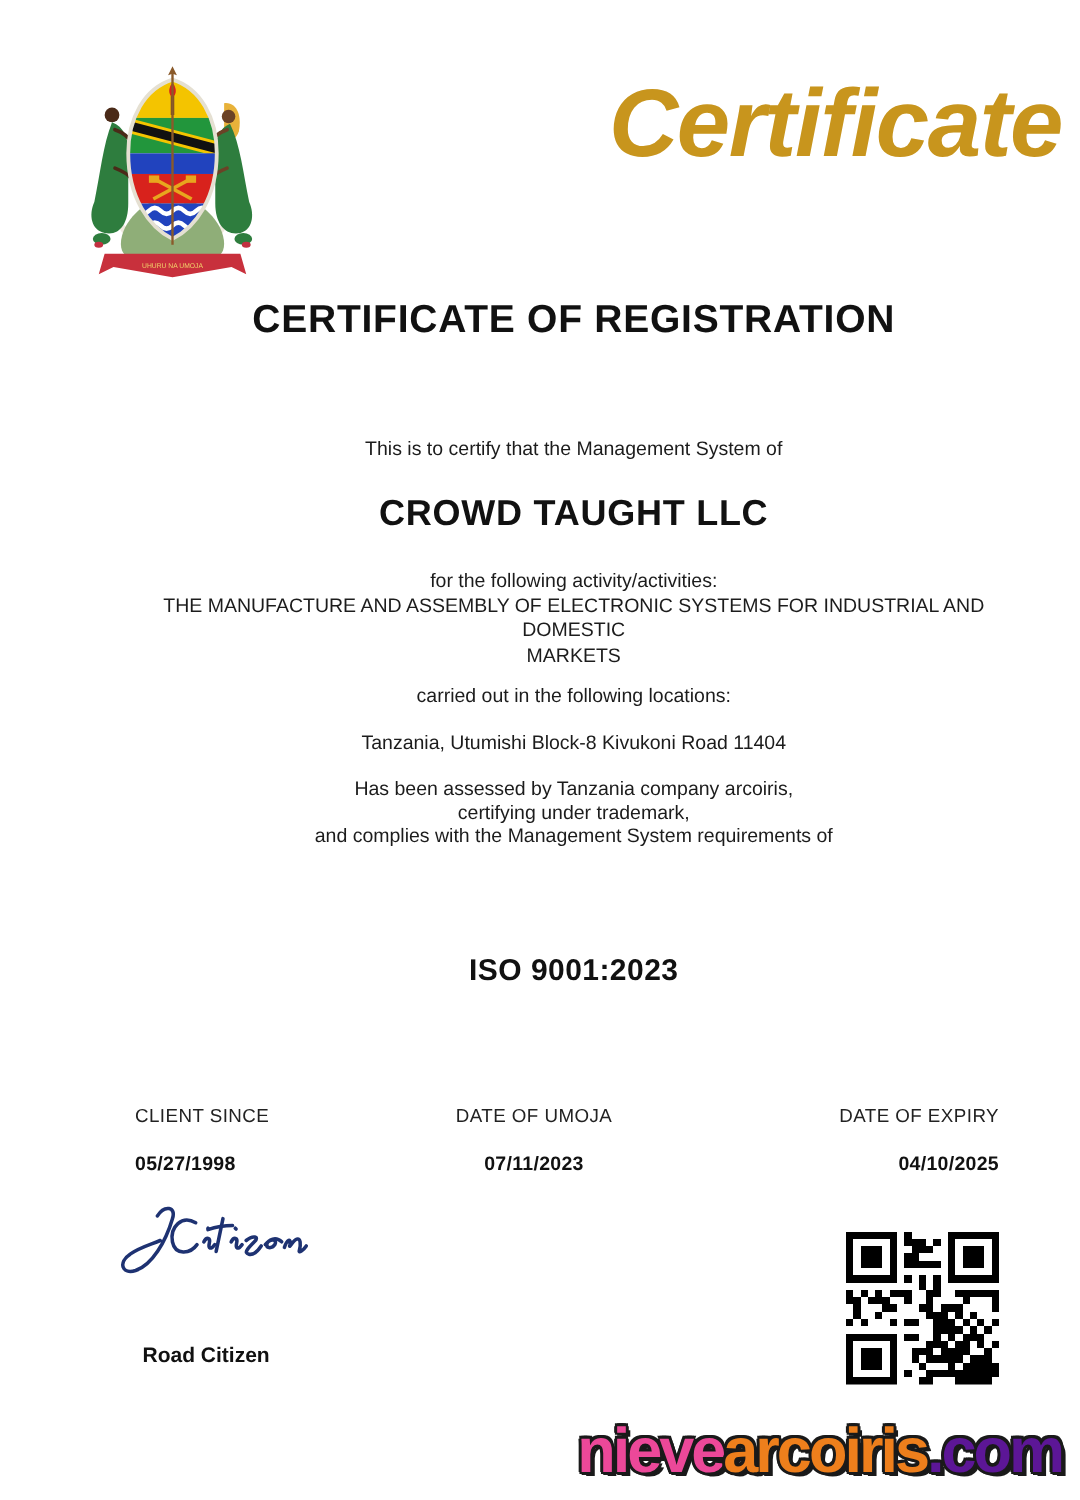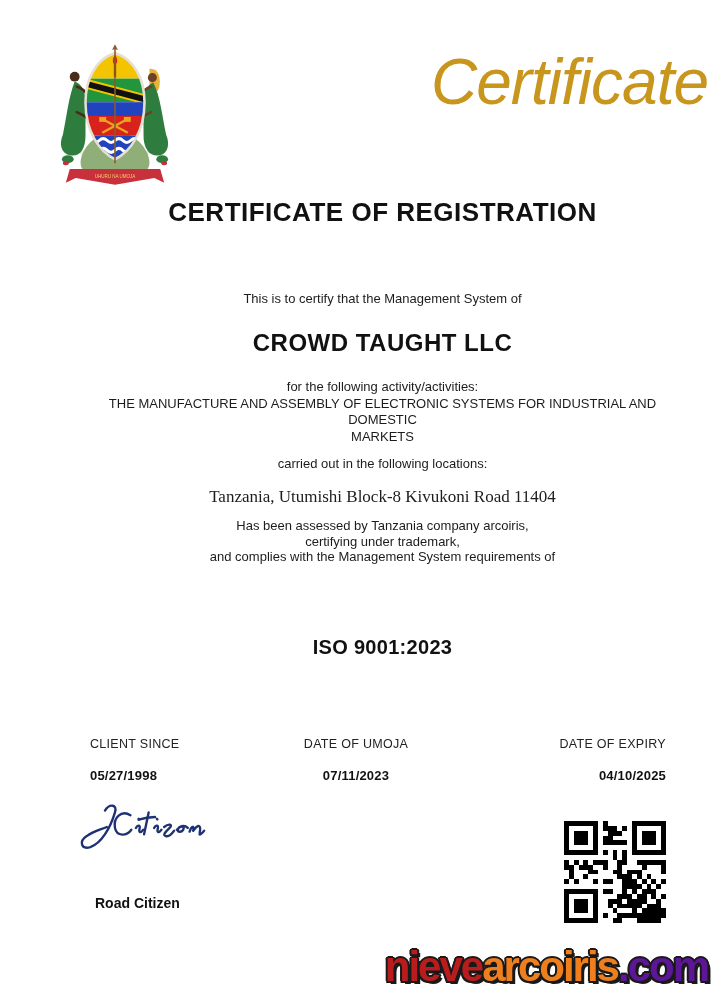--- a/index.html
+++ b/index.html
@@ -7,31 +7,31 @@
     width:720px;height:1000px;position:relative;overflow:hidden;
     background:#ffffff;
     font-family:"Liberation Sans","DejaVu Sans",sans-serif;
     color:#1c1c1c;
   }
   .abs{position:absolute;}
   
   .emblem{left:56px;top:40px;width:118px;height:150px;}
   .script-title{
     top:50px;right:12px;
-    font-size:64px;font-style:italic;font-weight:normal;
+    font-size:64px;font-style:italic;font-weight:bold;
     letter-spacing:-1px;line-height:1;
   }
   
   .col{left:44px;width:677px;text-align:center;}
   .main-heading{top:197px;font-size:26px;font-weight:bold;color:#111;letter-spacing:.5px;}
   .certify-line{top:291px;font-size:13px;}
   .company-name{top:329px;font-size:24px;font-weight:bold;color:#111;letter-spacing:.5px;}
   .activity-block{top:379px;font-size:13px;line-height:16.5px;}
   .locations-intro{top:456px;font-size:13px;}
-  .location-line{top:487px;font-size:17px;font-family:Liberation Serif, serif;}
+  .location-line{top:487px;font-size:13px;}
   .assessment-block{top:518px;font-size:13px;line-height:15.5px;}
   .standard{top:636px;font-size:20px;font-weight:bold;color:#111;letter-spacing:.3px;}
   
   .date-col{top:737px;font-size:12.5px;letter-spacing:.3px;color:#222;}
   .date-col .value{margin-top:17px;font-weight:bold;font-size:13px;color:#111;letter-spacing:.2px;}
   .date-left{left:90px;text-align:left;}
   .date-mid{left:212px;width:288px;text-align:center;}
   .date-right{right:54px;text-align:right;}
   
   .signature{left:74px;top:799px;width:132px;height:56px;}
@@ -392,14 +392,14 @@
       <rect x="11" y="20" width="1" height="1"></rect>
       <rect x="15" y="20" width="1" height="1"></rect>
       <rect x="16" y="20" width="1" height="1"></rect>
       <rect x="17" y="20" width="1" height="1"></rect>
       <rect x="18" y="20" width="1" height="1"></rect>
       <rect x="19" y="20" width="1" height="1"></rect>
     </g>
   </svg>
 
 <div class="abs watermark">
-  <span style="color: #b91c1c;">nieve</span><span style="color: rgb(238, 127, 28);">arcoiris</span><span style="color: rgb(92, 22, 150);">.com</span>
+  <span style="color: #ec4899;">nieve</span><span style="color: rgb(238, 127, 28);">arcoiris</span><span style="color: rgb(92, 22, 150);">.com</span>
 </div>
 
 </body></html>

